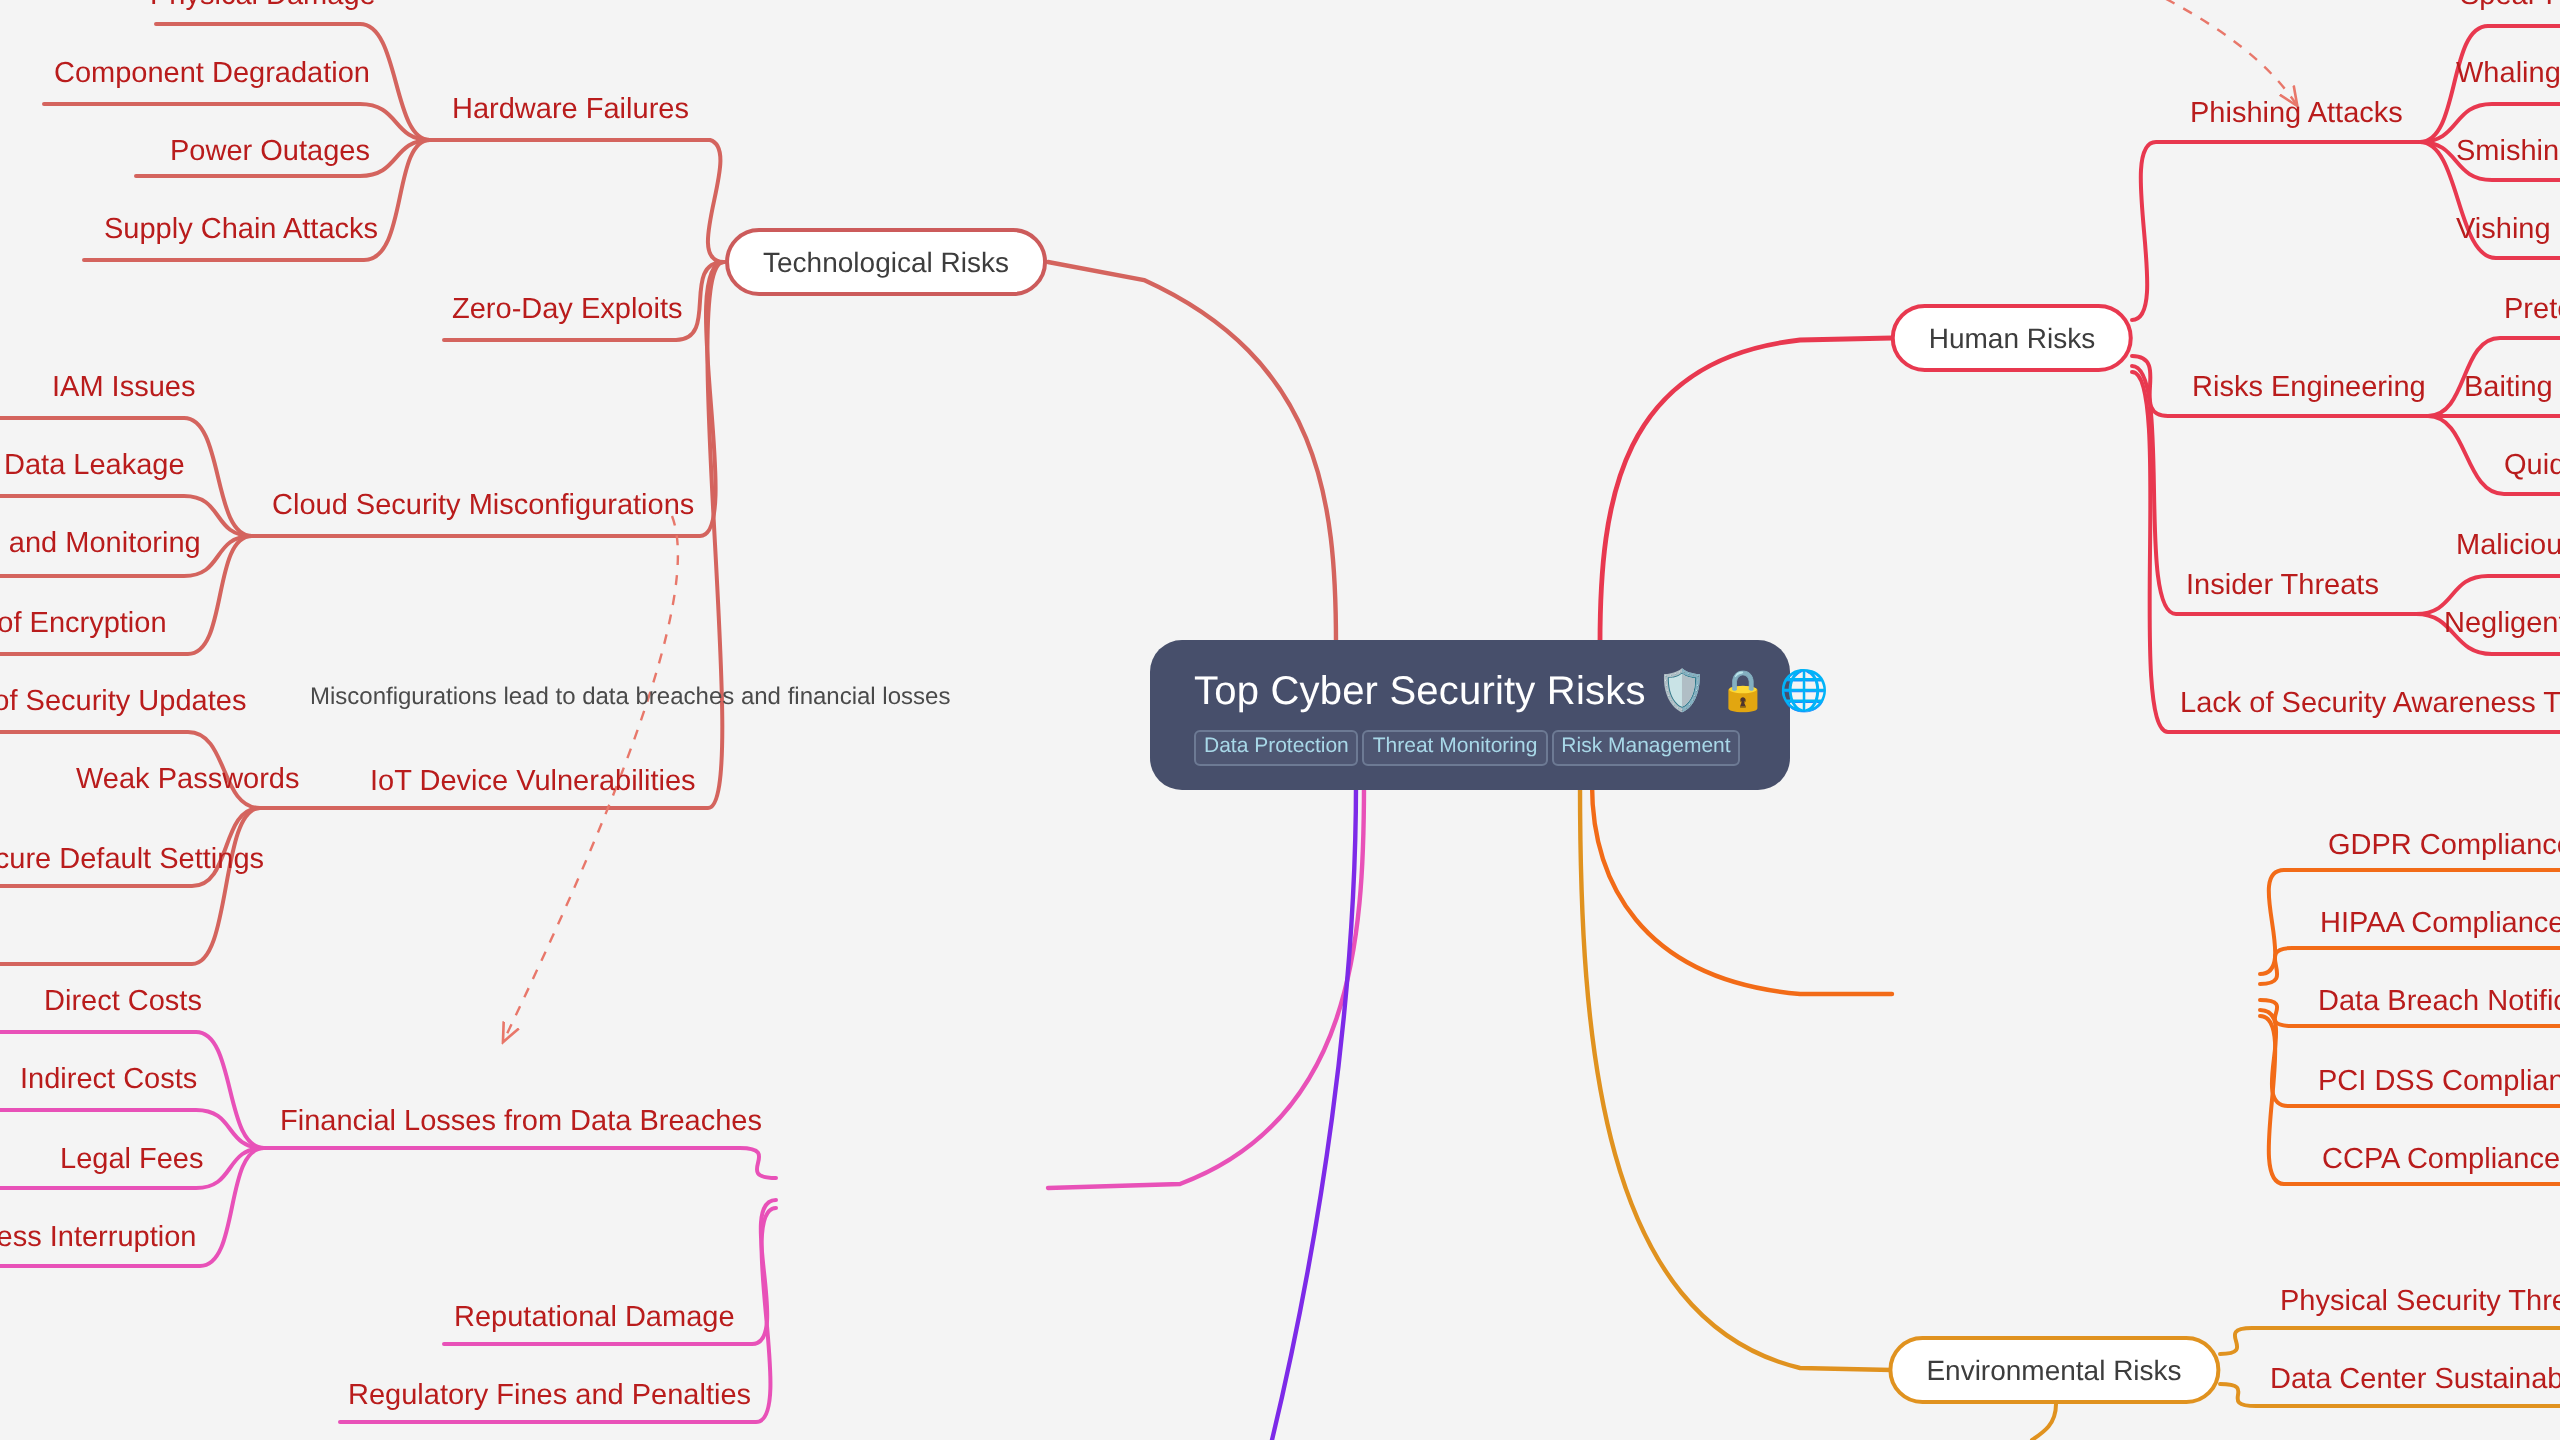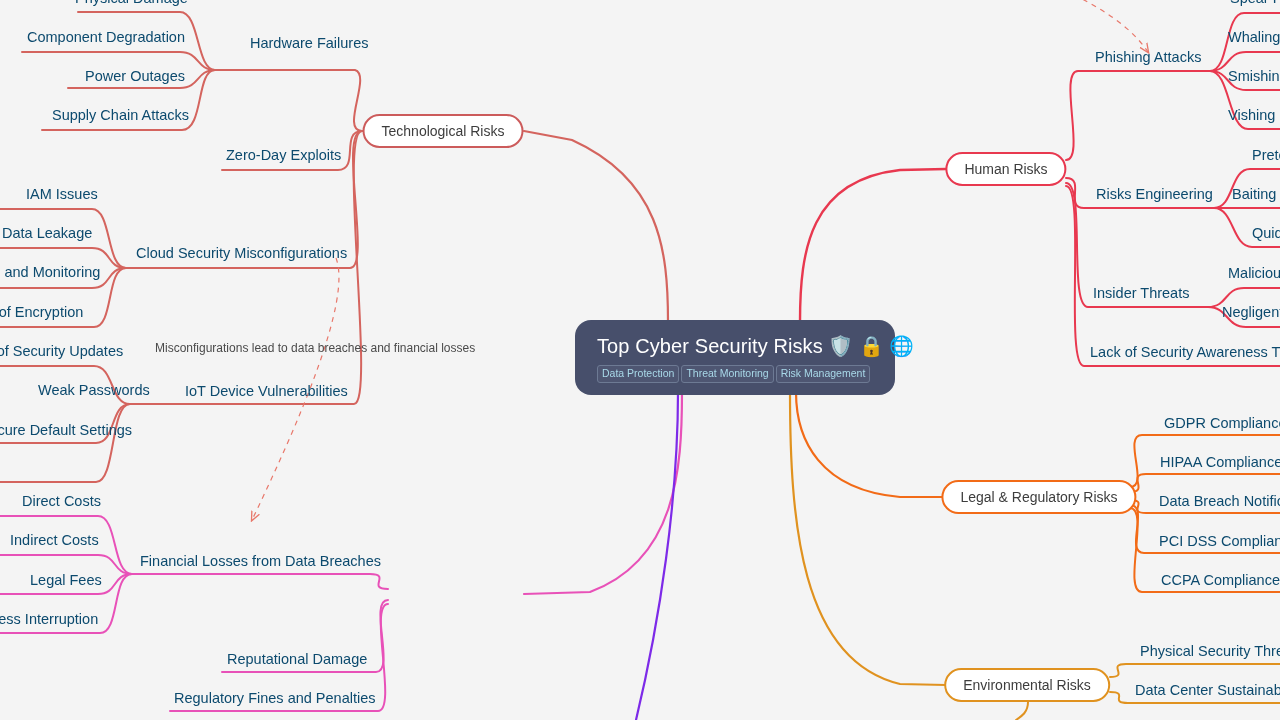--- a/index.html
+++ b/index.html
@@ -69,21 +69,21 @@
     color: #3d3d3d;
     white-space: nowrap;
     z-index: 15;
     transform: translate(-50%, -50%);
   }
 
   
   .label {
     position: absolute;
     font-size: 14.5px;
-    color: #0c4a6e;
+    color: #b91c1c;
     white-space: nowrap;
     z-index: 12;
     transform: translateY(-50%);
     text-align: center;
   }
 
   .note {
     position: absolute;
     font-size: 12px;
     color: #4a4a4a;
@@ -205,25 +205,24 @@
       <span class="root-tag">Threat Monitoring</span>
       <span class="root-tag">Risk Management</span>
     </div>
   </div>
 
   <div class="pill" style="left:443px; top:131px; border-color:#cc5b5b;text-align:right;">Technological Risks</div>
 
   <div class="pill" style="left:1006px; top:169px; border-color:#e8384f;">Human Risks</div>
 
 
-  <div class="pill" style="left:1039px; top:497px; border-color:#f26b17;">Legal &amp; Regulatory Risks</div>
 
   <div class="pill" style="left:1027px; top:685px; border-color:#e0921f;">Environmental Risks</div>
 
-  <div class="label" style="left:226px; top:43px;margin-left:24px;">Hardware Failures</div>
+  <div class="label" style="left:226px; top:55px;">Hardware Failures</div>
   <div class="label" style="left:75px; top:-2px;">Physical Damage</div>
   <div class="label" style="left:27px; top:37px;">Component Degradation</div>
   <div class="label" style="left:85px; top:76px;">Power Outages</div>
   <div class="label" style="left:52px; top:115px;">Supply Chain Attacks</div>
 
   <div class="label" style="left:226px; top:155px;">Zero-Day Exploits</div>
 
   <div class="label" style="left:136px; top:253px;">Cloud Security Misconfigurations</div>
   <div class="label" style="left:26px; top:194px;">IAM Issues</div>
   <div class="label" style="left:2px; top:233px;">Data Leakage</div>

